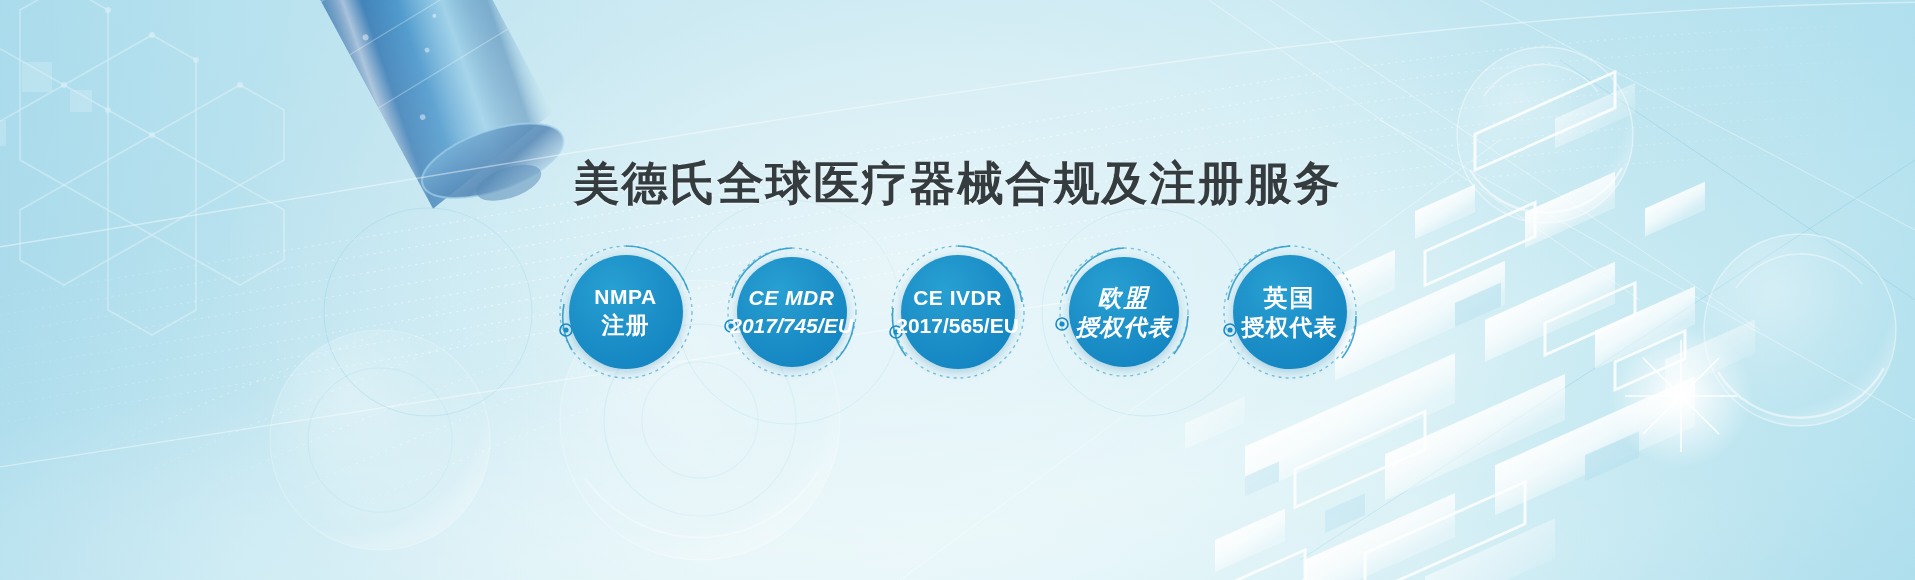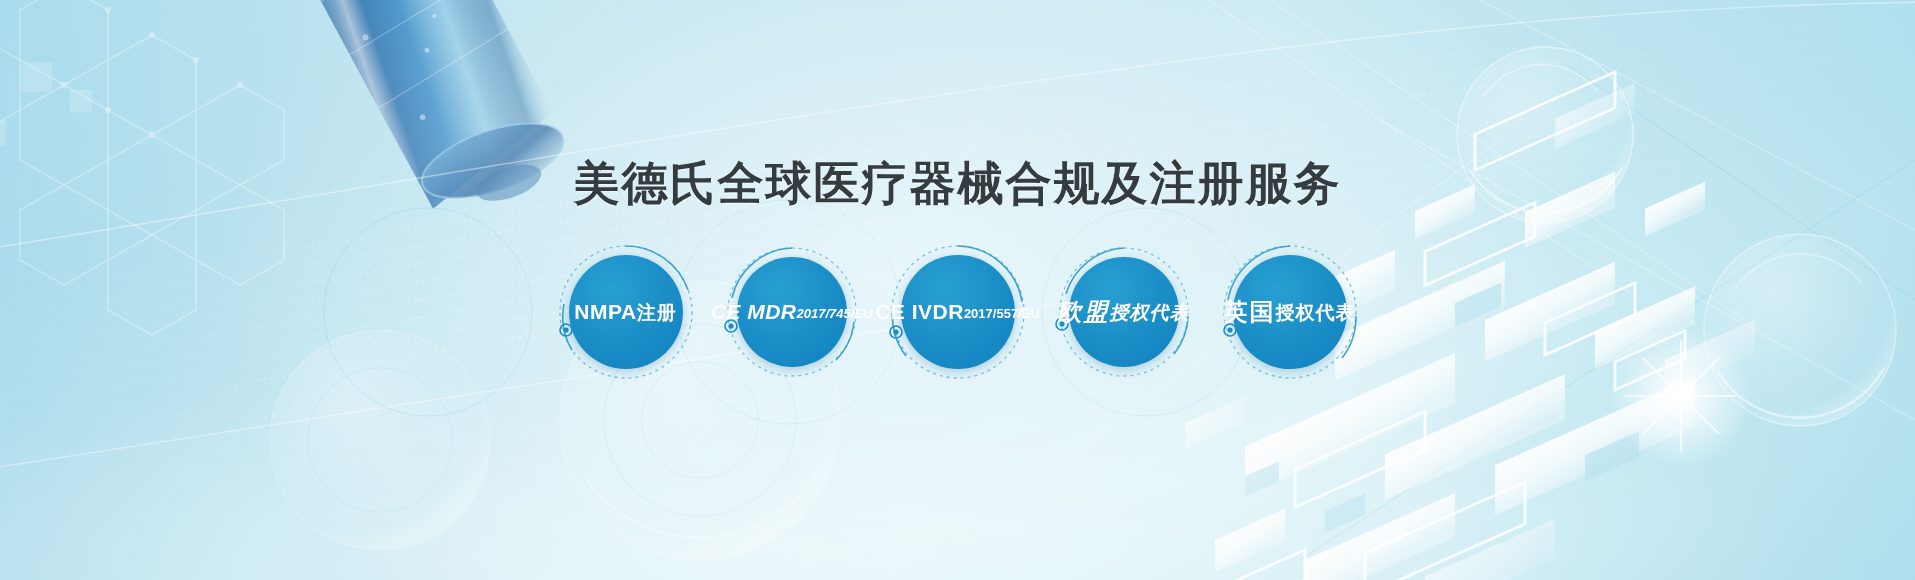--- a/index.html
+++ b/index.html
@@ -80,32 +80,32 @@
   }
   .ring{
     position:absolute;left:0;top:0;width:148px;height:148px;
     pointer-events:none;
   }
   .disc{
     position:relative;
     border-radius:50%;
     background:radial-gradient(circle at 38% 30%,#28a0d2 0%,#1a8cc6 55%,#0f80bd 100%);
     box-shadow:0 3px 10px rgba(20,110,160,.28);
-    display:flex;flex-direction:row;align-items:center;justify-content:center;
+    display:flex;flex-direction:column;align-items:center;justify-content:center;
     color:#ffffff;
     text-align:right;
     line-height:1.16;
   }
   .disc.size-a{width:114px;height:114px;}
   .disc.size-b{width:110px;height:110px;font-style:italic;}
 
   .line1{font-weight:700;font-size:21px;letter-spacing:.5px;white-space:nowrap;}
   .line1.cn{font-size:24px;letter-spacing:2px;}
-  .line2{font-weight:700;font-size:13px;margin-top:3px;letter-spacing:0;white-space:nowrap;}
-  .line2.cn{font-size:19px;letter-spacing:1px;margin-top:2px;}
+  .line2{font-weight:700;font-size:21px;margin-top:3px;letter-spacing:0;white-space:nowrap;}
+  .line2.cn{font-size:23px;letter-spacing:1px;margin-top:2px;}
 
   .ring-dot{fill:#1b8dc8;}
 </style>
 </head>
 <body>
 
 <div id="banner">
 
   <div class="bg-layer">
 
@@ -380,21 +380,21 @@
     <div class="badge-wrap">
       <svg class="ring" viewBox="0 0 148 148">
         <circle cx="74" cy="74" r="66" fill="none" stroke="#5bb6d8" stroke-opacity=".85" stroke-width="1.3" stroke-dasharray="3 4"></circle>
         <path d="M74,8 A66,66 0 0 1 138,64" fill="none" stroke="#2f9ccb" stroke-opacity=".9" stroke-width="1.6"></path>
         <path d="M22,118 A66,66 0 0 1 9,70" fill="none" stroke="#2f9ccb" stroke-opacity=".9" stroke-width="1.6"></path>
         <circle cx="12" cy="94" r="6" fill="none" stroke="#1b8dc8" stroke-width="1.6"></circle>
         <circle cx="12" cy="94" r="2.6" class="ring-dot"></circle>
       </svg>
       <div class="disc size-a">
         <span class="line1">CE IVDR</span>
-        <span class="line2">2017/557/EU</span>
+        <span class="line2">2017/565/EU</span>
       </div>
     </div>
 
     <div class="badge-wrap">
       <svg class="ring" viewBox="0 0 148 148">
         <circle cx="74" cy="74" r="64" fill="none" stroke="#5bb6d8" stroke-opacity=".8" stroke-width="1.3" stroke-dasharray="3 4"></circle>
         <path d="M74,10 A64,64 0 0 0 16,56" fill="none" stroke="#2f9ccb" stroke-opacity=".9" stroke-width="1.6"></path>
         <path d="M124,116 A64,64 0 0 0 138,78" fill="none" stroke="#2f9ccb" stroke-opacity=".9" stroke-width="1.6"></path>
         <circle cx="12" cy="86" r="6" fill="none" stroke="#1b8dc8" stroke-width="1.6"></circle>
         <circle cx="12" cy="86" r="2.6" class="ring-dot"></circle>

